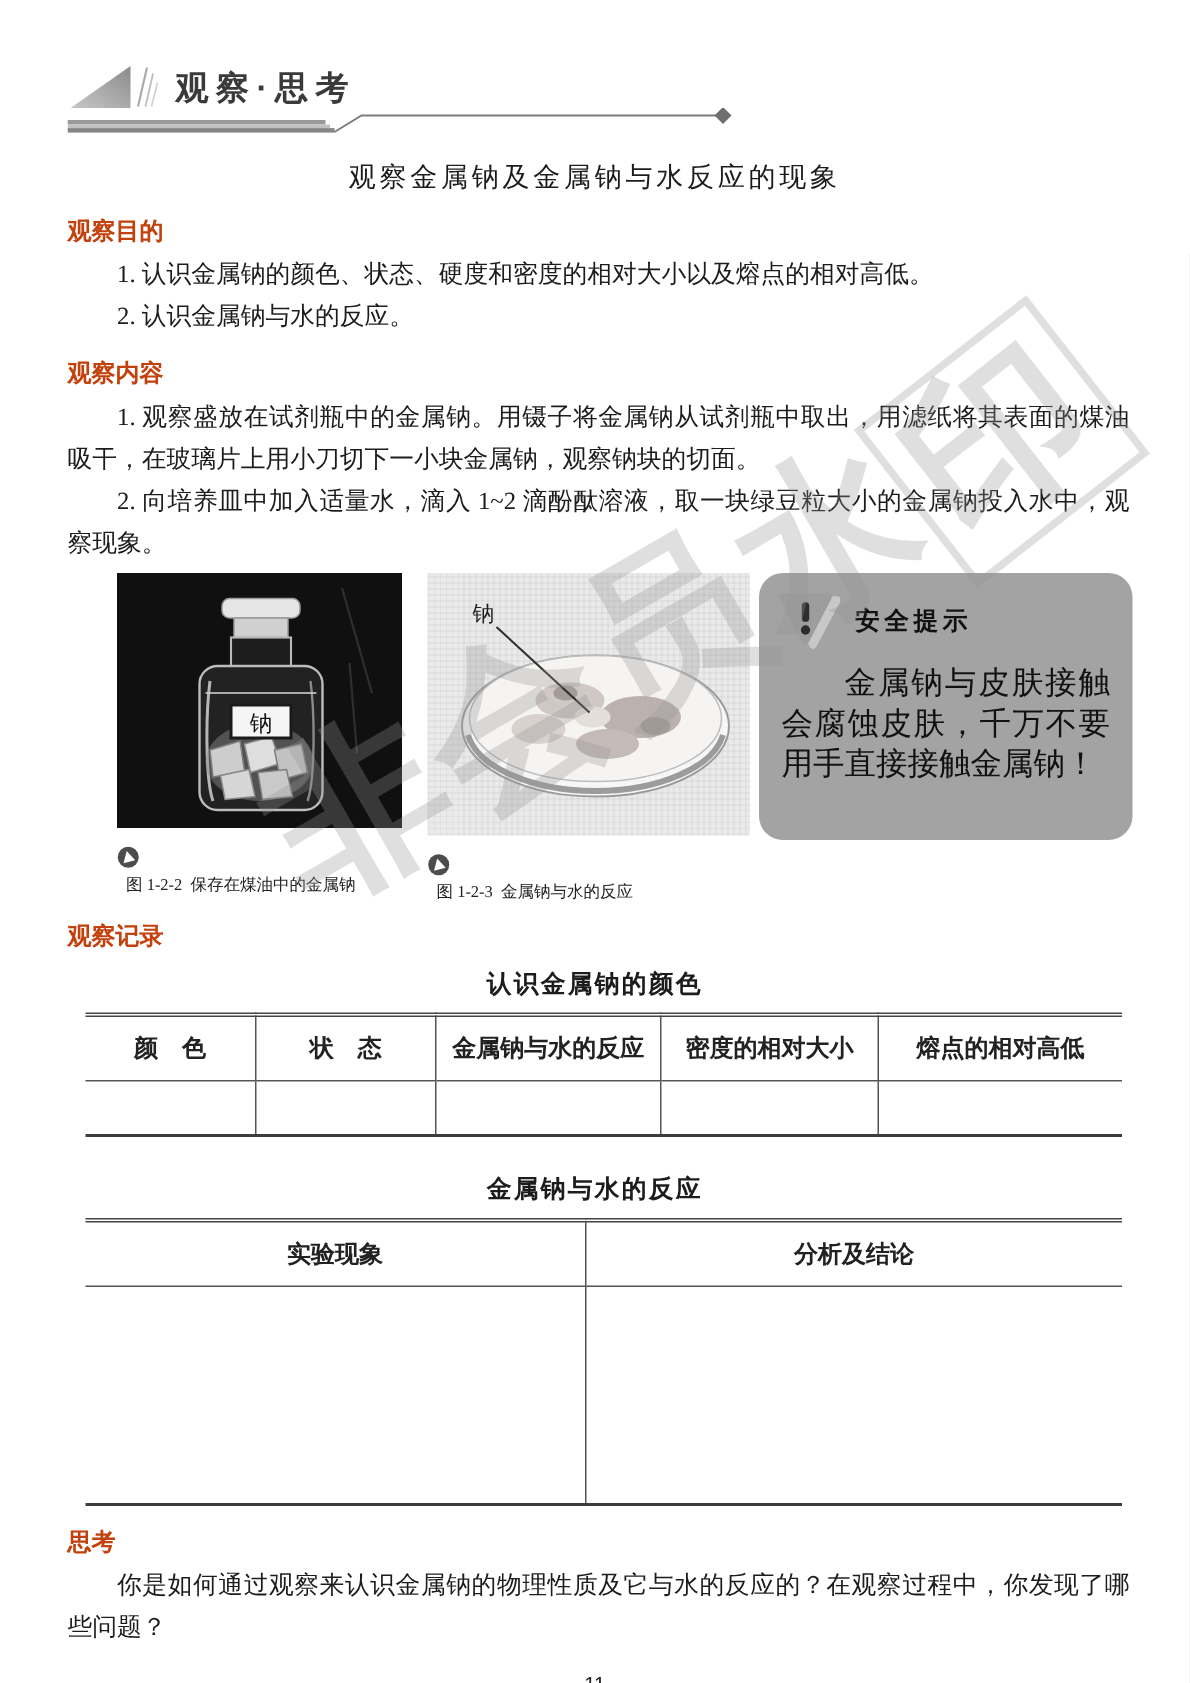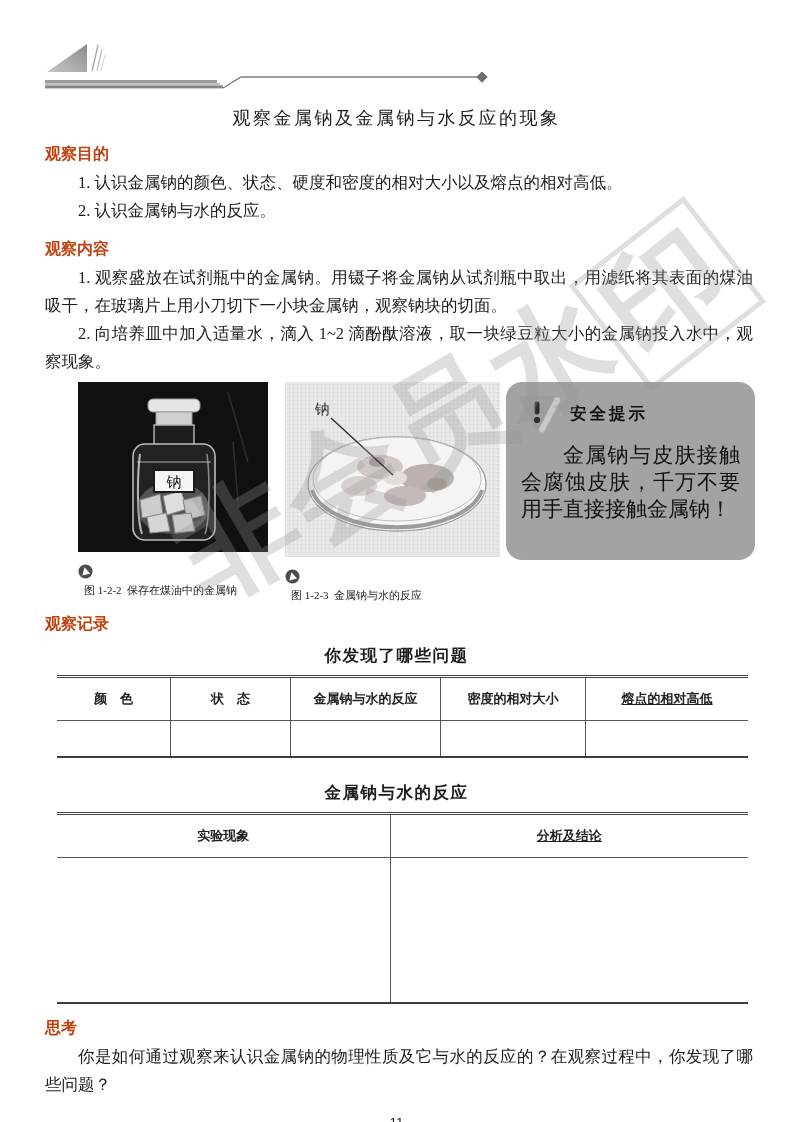--- a/index.html
+++ b/index.html
@@ -74,26 +74,26 @@
   .tbl-title{
     margin:10px 0 8px 0;text-align:center;font-size:16.5px;font-weight:600;
     letter-spacing:1.5px;position:relative;z-index:2;
   }
   .tbl-wrap{margin:0 45px 0 57px;position:relative;z-index:2;}
   table.sheet{
     width:100%;border-collapse:collapse;
     border-top:3px double #444;border-bottom:2px solid #3d3d3d;
   }
   table.sheet th{
-    font-family:"Liberation Sans",sans-serif;font-weight:bold;font-size:13px;
+    font-family:"Liberation Sans",sans-serif;font-weight:bold;font-size:16px;
     color:#222;height:40px;border-bottom:1px solid #555;
     border-left:1px solid #555;border-right:1px solid #555;
   }
   table.sheet th:first-child,table.sheet td:first-child{border-left:none;}
-  table.sheet th:last-child,table.sheet td:last-child{border-right:none;text-decoration:underline;}
+  table.sheet th:last-child,table.sheet td:last-child{border-right:none;}
   table.sheet td{border-left:1px solid #555;border-right:1px solid #555;}
   .t1 td{height:33px;}
   .t2 td{height:142px;}
   
   .page-number{
     margin-top:16px;text-align:center;font-size:13.5px;color:#222;
     font-family:"Liberation Sans",sans-serif;position:relative;z-index:2;
   }
 </style>
 </head>
@@ -112,20 +112,21 @@
           <linearGradient id="tg" x1="0" y1="1" x2="1" y2="0">
             <stop offset="0" stop-color="#c7c7c7"></stop>
               <stop offset="1" stop-color="#8b8b8b"></stop>
           </linearGradient>
         </defs>
         <polygon points="2,30 42,2 42,30" fill="url(#tg)"></polygon>
         <line x1="47" y1="29" x2="53" y2="3" stroke="#a9a9a9" stroke-width="1.4"></line>
         <line x1="52" y1="29" x2="57" y2="7" stroke="#bdbdbd" stroke-width="1.2"></line>
         <line x1="56" y1="29" x2="60" y2="13" stroke="#cfcfcf" stroke-width="1"></line>
       </svg>
+      <span class="banner-title">观察·思考</span>
     </div>
     <svg class="banner-underline" width="448" height="18" viewBox="0 0 448 18">
       <rect x="0" y="8" width="172" height="3" fill="#9a9a9a"></rect>
       <rect x="0" y="11" width="175" height="2.4" fill="#c2c2c2"></rect>
       <rect x="0" y="13.4" width="178" height="3" fill="#868686"></rect>
       <polyline points="178,16 196,5 436,5" fill="none" stroke="#7d7d7d" stroke-width="1.3"></polyline>
       <rect x="433" y="1" width="8" height="8" fill="#6f6f6f" transform="rotate(45 437 5)"></rect>
     </svg>
   </div>
 
@@ -207,21 +208,21 @@
           <circle cx="19" cy="26" r="3.1" fill="#2d2d2d"></circle>
         </svg>
         <span class="safety-title">安全提示</span>
       </div>
       <div class="safety-text">金属钠与皮肤接触会腐蚀皮肤，千万不要用手直接接触金属钠！</div>
     </div>
   </div>
 
   <div class="sec-h" style="margin-top:8px;">观察记录</div>
 
-  <div class="tbl-title">你发现了哪些问题</div>
+  <div class="tbl-title">认识金属钠的颜色</div>
   <div class="tbl-wrap">
     <table class="sheet t1">
       <colgroup>
         <col style="width:16.4%">
           <col style="width:17.4%">
           <col style="width:21.7%">
         <col style="width:21%">
           <col style="width:23.5%">
       </colgroup>
       <tbody>

